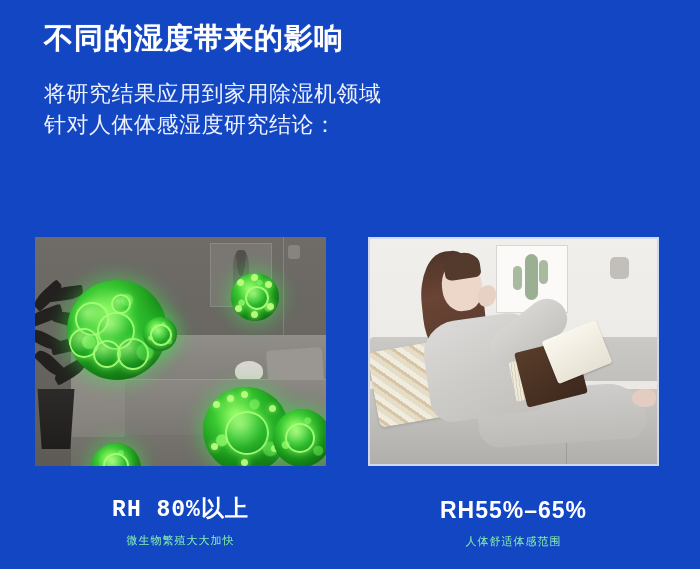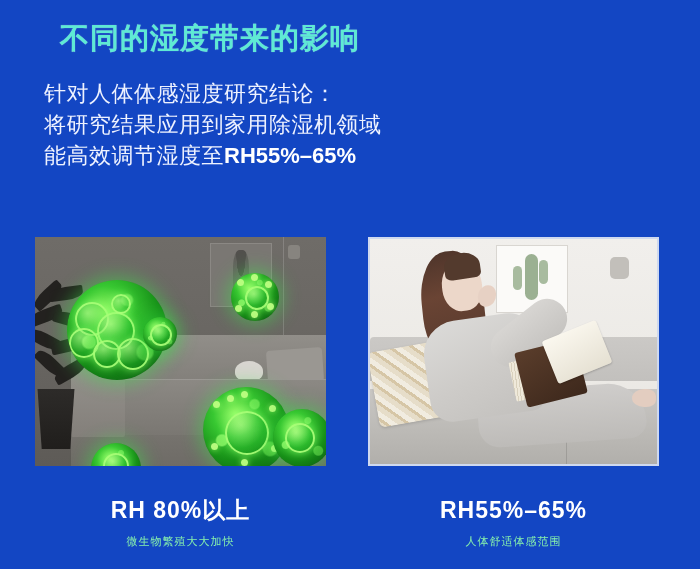--- a/index.html
+++ b/index.html
@@ -18,25 +18,25 @@
     position: relative;
     width: 700px;
     height: 569px;
     background: #1346c3;
     overflow: hidden;
   }
 
   
   .headline {
     position: absolute;
-    left: 60px;
+    left: 44px;
     top: 19px;
     font-size: 29px;
     font-weight: bold;
-    color: #5eead4;
+    color: #ffffff;
     letter-spacing: 1px;
     line-height: 38px;
     white-space: nowrap;
     text-shadow: 0 0 1px rgba(255,255,255,0.5);
   }
 
   
   .copy {
     position: absolute;
     left: 44px;
@@ -331,21 +331,21 @@
     background: repeating-linear-gradient(95deg, #efe9da 0 2px, #d9d1bd 2px 3px);
     border-radius: 2px;
     transform: rotate(-12deg);
   }
 
   
   .caption {
     position: absolute;
     text-align: center;
   }
-  .caption.left  { left: 35px;  top: 496px; width: 291px; }
+  .caption.left  { left: 35px;  top: 496px; width: 291px; font-family: Liberation Mono, monospace; }
   .caption.right { left: 368px; top: 496px; width: 291px; }
   .cap-main {
     color: #ffffff;
     font-size: 23px;
     font-weight: bold;
     letter-spacing: 1px;
     line-height: 28px;
     white-space: nowrap;
   }
   .cap-sub {
@@ -358,25 +358,22 @@
   }
 </style>
 </head>
 <body>
 
 <div id="poster">
 
   <div class="headline">不同的湿度带来的影响</div>
 
   <div class="copy">
+    <div class="copy-line">将研究结果应用到家用除湿机领域</div>
     <div class="copy-line">针对人体体感湿度研究结论：</div>
-    <div class="copy-line">将研究结果应用到家用除湿机领域</div>
-    <div class="copy-line strong-tail">
-      <span>能高效调节湿度至</span><b>RH55%–65%</b>
-    </div>
   </div>
 
   <div class="photo left">
     <div class="scene dark-room">
       <div class="dk-wallline"></div>
       <div class="dk-frame"></div>
       <div class="dk-knob"></div>
 
       <div class="dk-sofa"></div>
       <div class="dk-sofa-back"></div>

